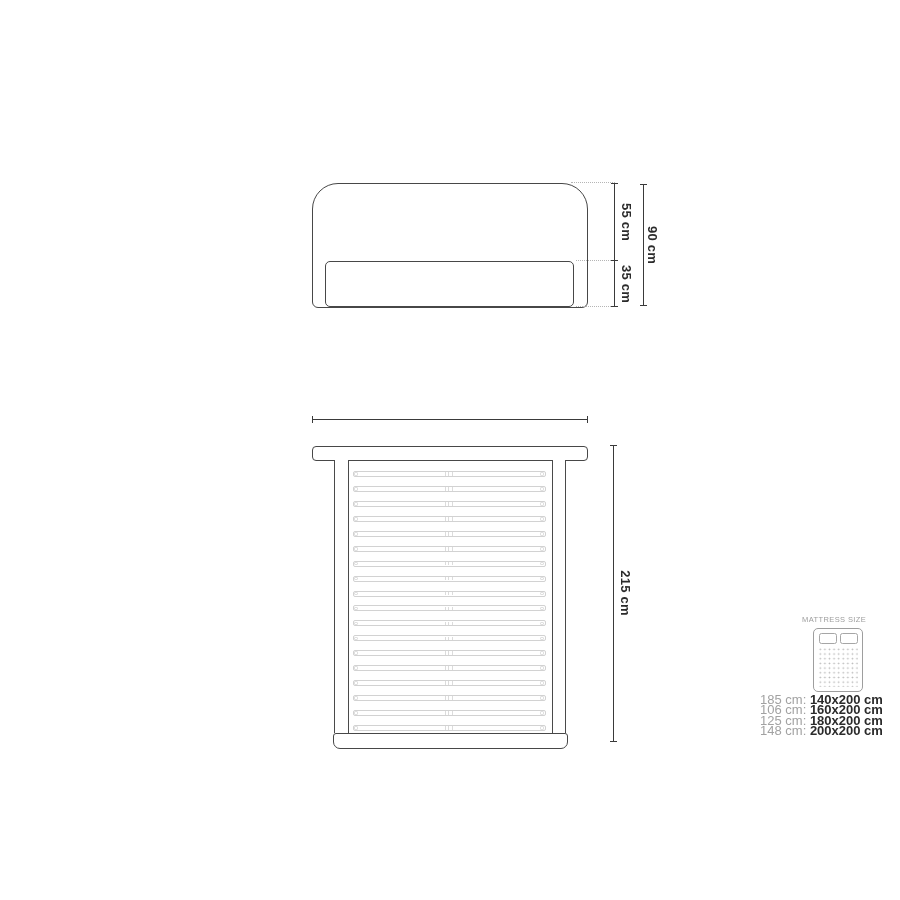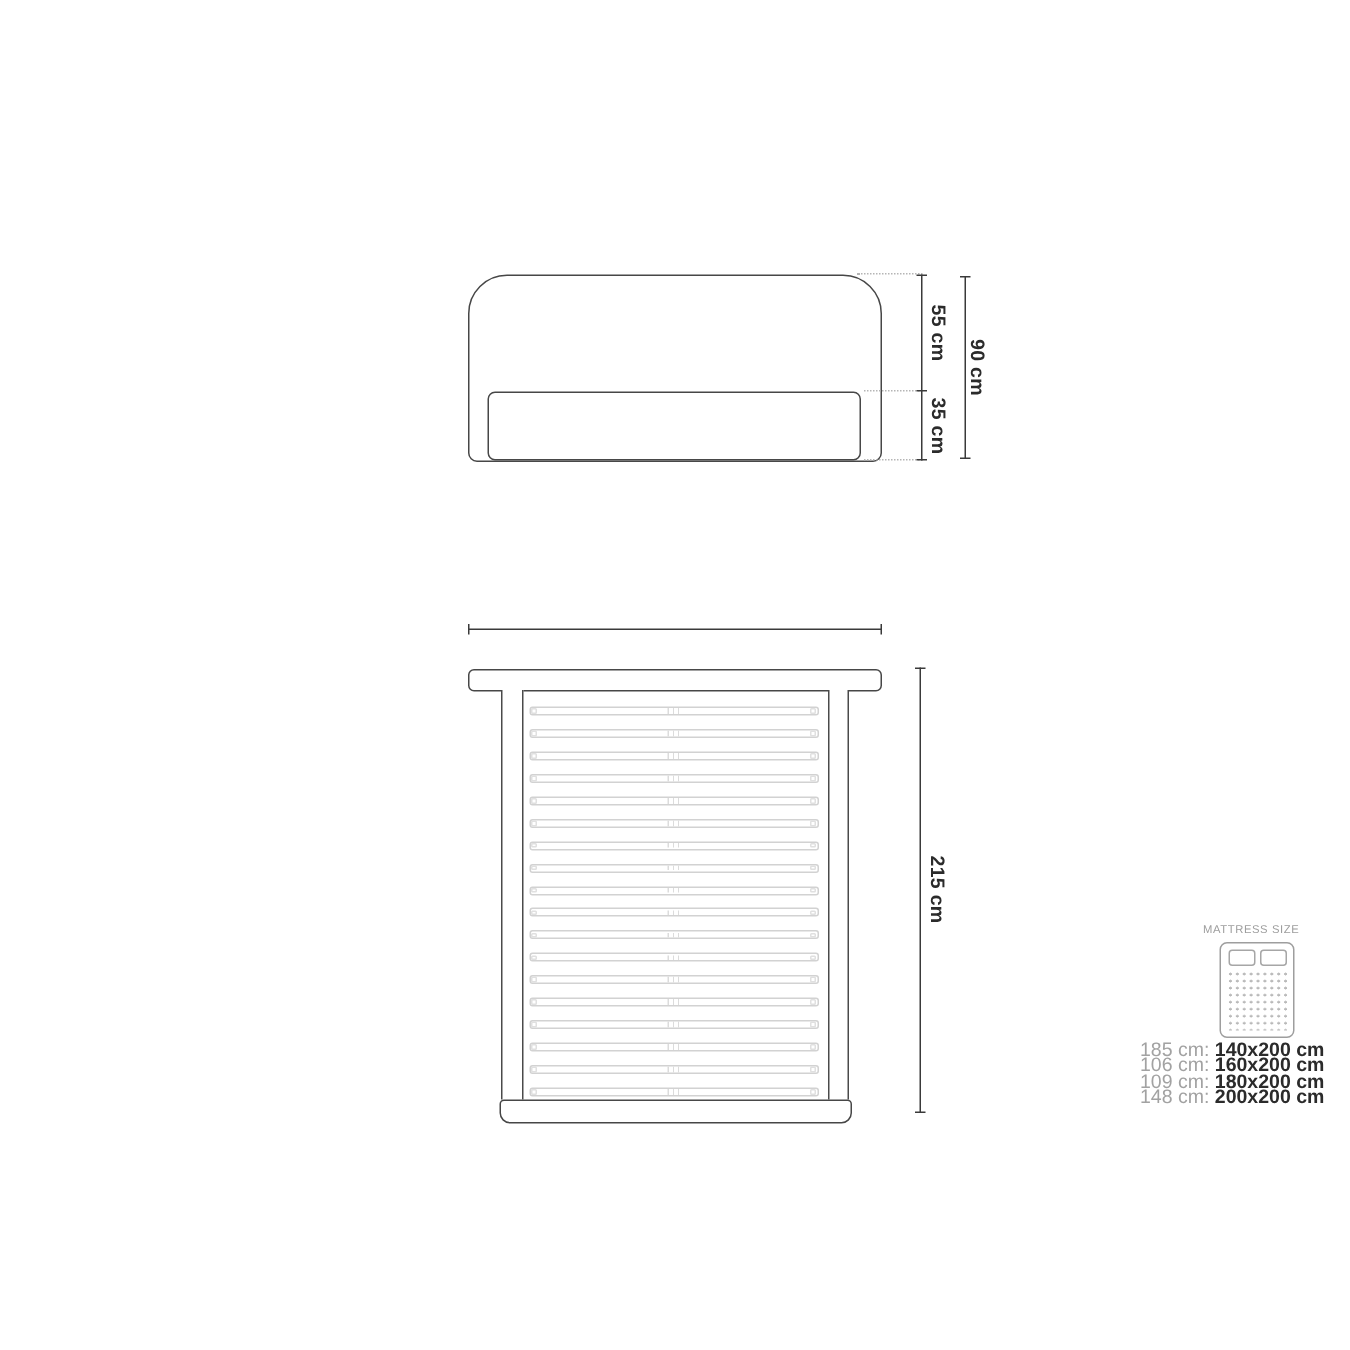--- a/index.html
+++ b/index.html
@@ -219,21 +219,21 @@
   <div class="abs legend-rows">
     <div class="legend-row">
       <span class="pref">185 cm:</span>
       <span class="val">140x200 cm</span>
     </div>
     <div class="legend-row">
       <span class="pref">106 cm:</span>
       <span class="val">160x200 cm</span>
     </div>
     <div class="legend-row">
-      <span class="pref">109 cm:</span>
+      <span class="pref">125 cm:</span>
       <span class="val">180x200 cm</span>
     </div>
     <div class="legend-row">
       <span class="pref">148 cm:</span>
       <span class="val">200x200 cm</span>
     </div>
   </div>
 
 </div>
 

